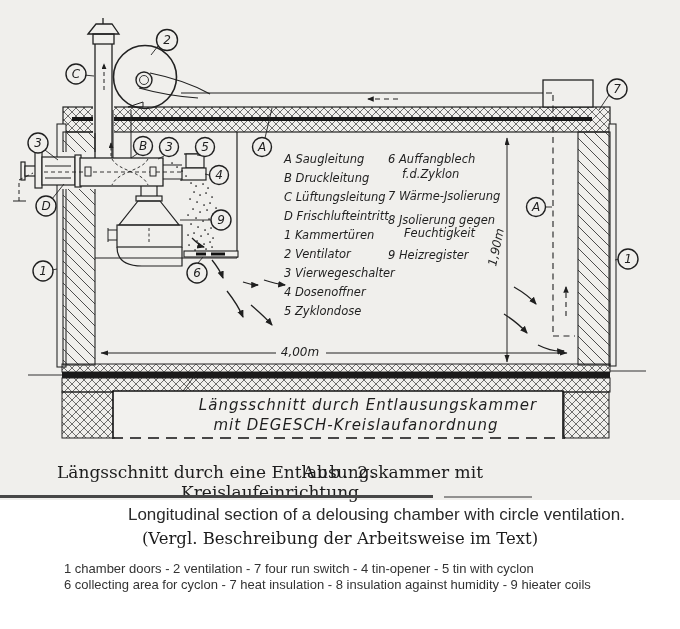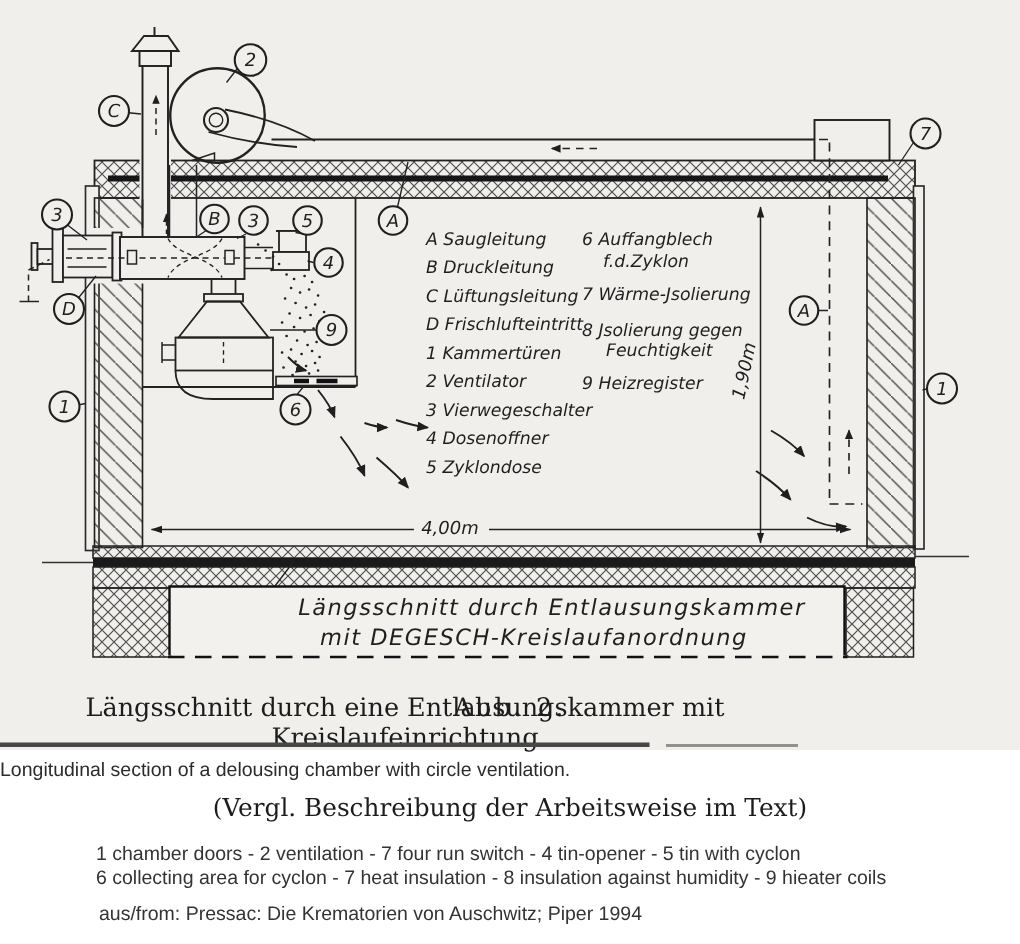--- a/index.html
+++ b/index.html
@@ -8,22 +8,22 @@
   #scan{position:absolute;left:0;top:0;width:680px;height:500px;background:#f0efec;}
   svg{position:absolute;left:0;top:0;}
   .abb{position:absolute;top:446px;left:0;width:680px;text-align:center;
        font-family:"DejaVu Serif","Liberation Serif",serif;font-size:17px;color:#1e1e1e;letter-spacing:2px;margin-top:16px;}
   .de1{position:absolute;top:462px;left:0;width:540px;text-align:center;
        font-family:"DejaVu Serif","Liberation Serif",serif;font-size:17px;color:#1c1c1c;}
   .de2{position:absolute;top:481px;left:0;width:680px;text-align:center;
        font-family:"DejaVu Serif","Liberation Serif",serif;font-size:16.5px;color:#1c1c1c;margin-top:48px;}
   .smear1{position:absolute;top:495px;left:0;width:433px;height:3px;background:#474747;}
   .smear2{position:absolute;top:496px;left:444px;width:88px;height:2px;background:#6a6a6a;opacity:.7;}
-  .entitle{position:absolute;top:505px;left:0;width:625px;text-align:left;
-       font-size:13px;color:#2b2b2b;}
+  .entitle{position:absolute;top:505px;left:0;width:625px;text-align:right;
+       font-size:17px;color:#2b2b2b;}
   .lg{position:absolute;left:64px;font-size:13px;color:#333;}
   .lg1{top:536px;} .lg2{top:561px;} .lg3{top:577px;}
   .src{position:absolute;left:66px;top:601px;font-size:13px;color:#333;}
   text{fill:#1f1f1f;}
   .hw{font-family:"DejaVu Sans",sans-serif;font-style:italic;font-size:11.5px;}
   .hwbig{font-family:"DejaVu Sans",sans-serif;font-style:italic;font-size:15px;letter-spacing:1px;}
   .cl{font-family:"DejaVu Sans",sans-serif;font-style:italic;font-size:12px;text-anchor:middle;}
   .dim{font-family:"DejaVu Sans",sans-serif;font-style:italic;font-size:12px;text-anchor:middle;}
 </style>
 </head>
@@ -274,14 +274,13 @@
   <div class="abb">Abb. 2.</div>
   <div class="de1">Längsschnitt durch eine Entlausungskammer mit Kreislaufeinrichtung</div>
   <div class="de2">(Vergl. Beschreibung der Arbeitsweise im Text)</div>
 
   <div class="smear1"></div>
   <div class="smear2"></div>
 
   <div class="entitle">Longitudinal section of a delousing chamber with circle ventilation.</div>
   <div class="lg lg2">1 chamber doors - 2 ventilation - 7 four run switch - 4 tin-opener - 5 tin with cyclon</div>
   <div class="lg lg3">6 collecting area for cyclon - 7 heat insulation - 8 insulation against humidity - 9 hieater coils</div>
-  <div class="src">aus/from:  Pressac: Die Krematorien von Auschwitz; Piper 1994</div>
 </div>
 
 </body></html>

